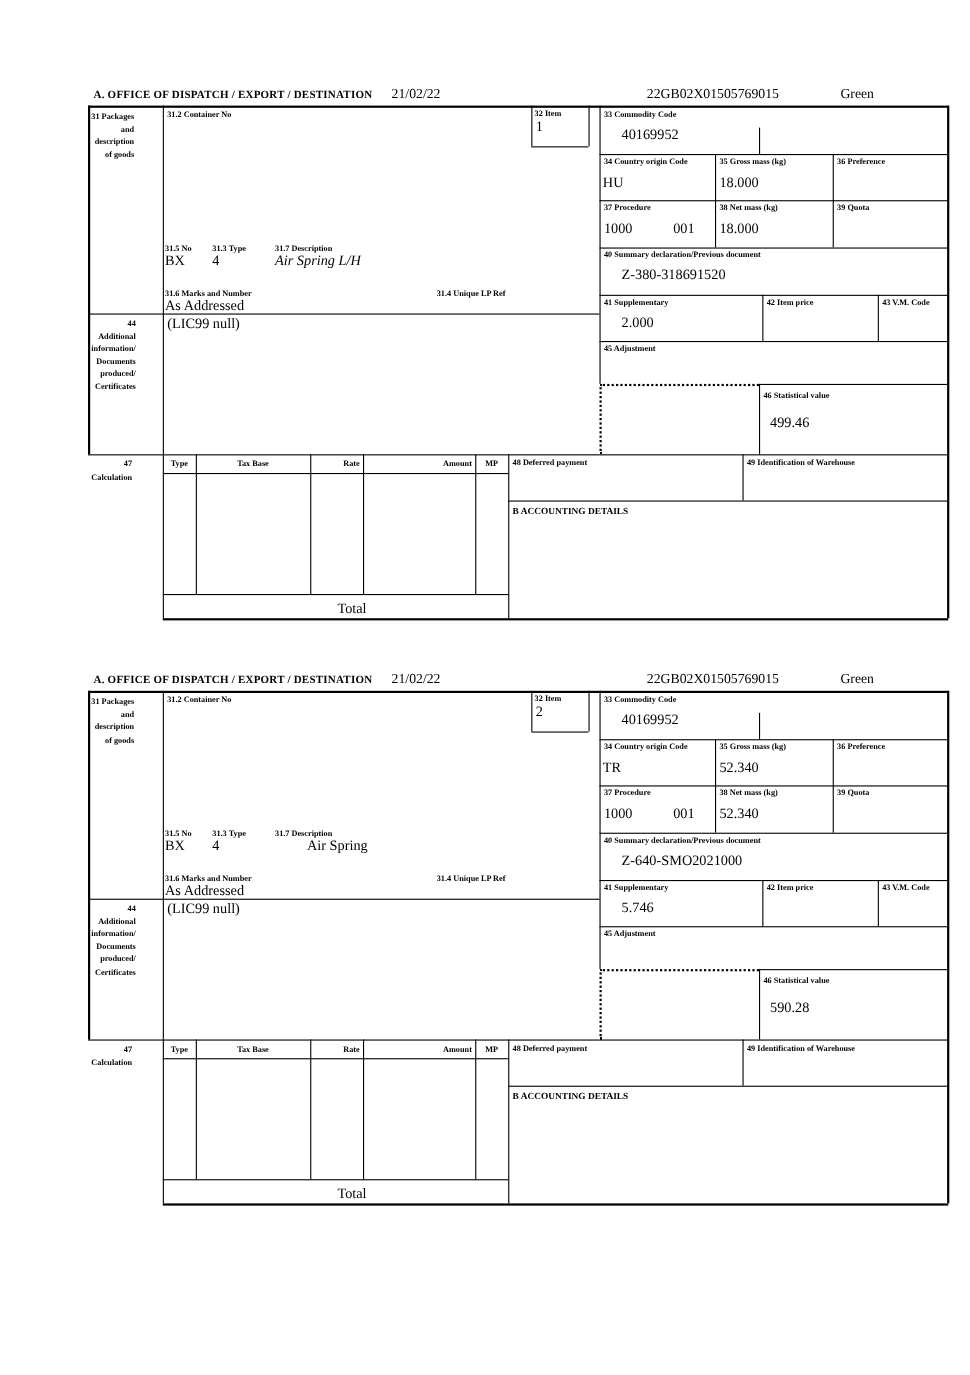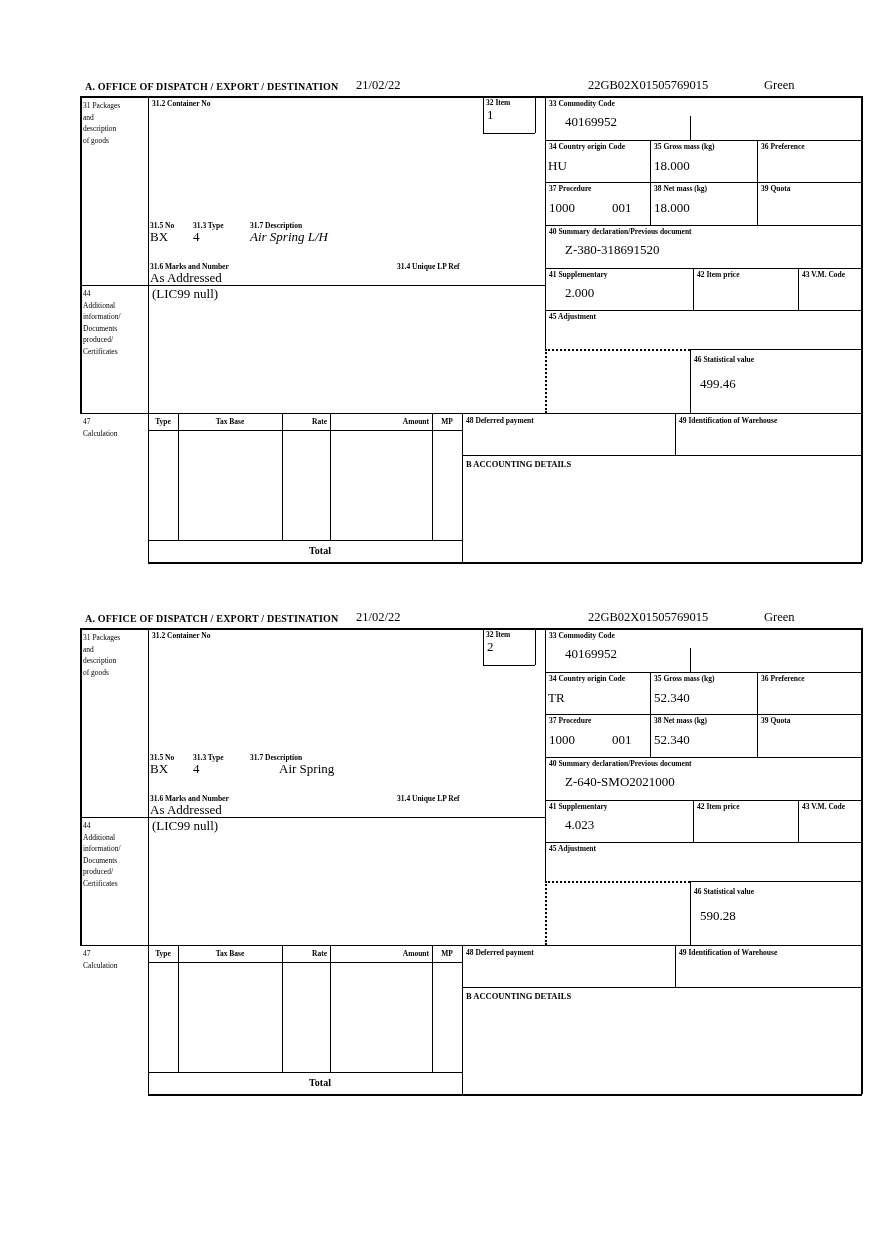--- a/index.html
+++ b/index.html
@@ -7,24 +7,24 @@
     width:882px;height:1250px;background:#ffffff;position:relative;
     font-family:"Liberation Serif","DejaVu Serif",serif;color:#000;
     -webkit-font-smoothing:antialiased;
   }
   .section{position:absolute;left:80px;width:782px;height:484px;}
   .gline{position:absolute;background:#000;}
   .lbl{position:absolute;font-weight:bold;font-size:7.5px;line-height:9px;white-space:nowrap;}
   .val{position:absolute;font-size:13px;line-height:14px;white-space:nowrap;}
   .hdr-title{position:absolute;font-weight:bold;font-size:10px;letter-spacing:.2px;white-space:nowrap;}
   .hdr-val{position:absolute;font-size:12.5px;white-space:nowrap;}
-  .stack{position:absolute;font-weight:normal;font-size:7.5px;line-height:11.5px;}
+  .stack{position:absolute;font-weight:bold;font-size:7.5px;line-height:11.5px;text-align:right;}
   .th{position:absolute;font-weight:bold;font-size:7.5px;top:339px;}
   .b-lbl{position:absolute;font-weight:bold;font-size:8.5px;white-space:nowrap;}
-  .total{position:absolute;font-weight:bold;font-size:10px;text-align:center;text-indent:30px;}
+  .total{position:absolute;font-weight:normal;font-size:13px;text-align:center;text-indent:30px;}
 </style>
 </head>
 <body>
 
 <div class="section" style="top:78px;">
   <div class="hdr-title" style="left:5px;top:3px;">A.  OFFICE OF DISPATCH / EXPORT / DESTINATION</div>
   <div class="hdr-val" style="left:276px;top:0;">21/02/22</div>
   <div class="hdr-val" style="left:508px;top:0;">22GB02X01505769015</div>
   <div class="hdr-val" style="left:684px;top:0;">Green</div>
 
@@ -167,21 +167,21 @@
   <div class="val" style="left:469px;top:123px;">1000</div>
   <div class="val" style="left:532px;top:123px;">001</div>
   <div class="lbl" style="left:574px;top:106px;">38 Net mass (kg)</div>
   <div class="val" style="left:574px;top:123px;">52.340</div>
   <div class="lbl" style="left:681px;top:106px;">39 Quota</div>
 
   <div class="lbl" style="left:469px;top:149px;">40 Summary declaration/Previous document</div>
   <div class="val" style="left:485px;top:165px;">Z-640-SMO2021000</div>
 
   <div class="lbl" style="left:469px;top:192px;">41 Supplementary</div>
-  <div class="val" style="left:485px;top:208px;">4.023</div>
+  <div class="val" style="left:485px;top:208px;">5.746</div>
   <div class="lbl" style="left:617px;top:192px;">42 Item price</div>
   <div class="lbl" style="left:722px;top:192px;">43 V.M. Code</div>
 
   <div class="lbl" style="left:469px;top:234px;">45 Adjustment</div>
   <div class="lbl" style="left:614px;top:277px;">46 Statistical value</div>
   <div class="val" style="left:620px;top:299px;">590.28</div>
 
   <div class="lbl" style="left:70px;top:143px;">31.5 No</div>
   <div class="lbl" style="left:113px;top:143px;">31.3 Type</div>
   <div class="lbl" style="left:170px;top:143px;">31.7 Description</div>

